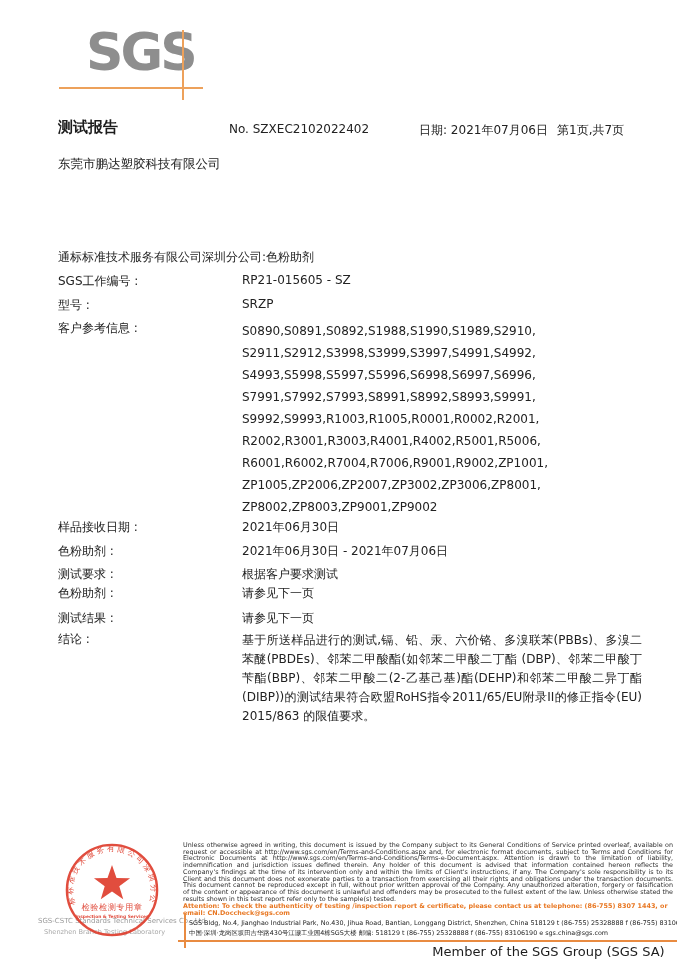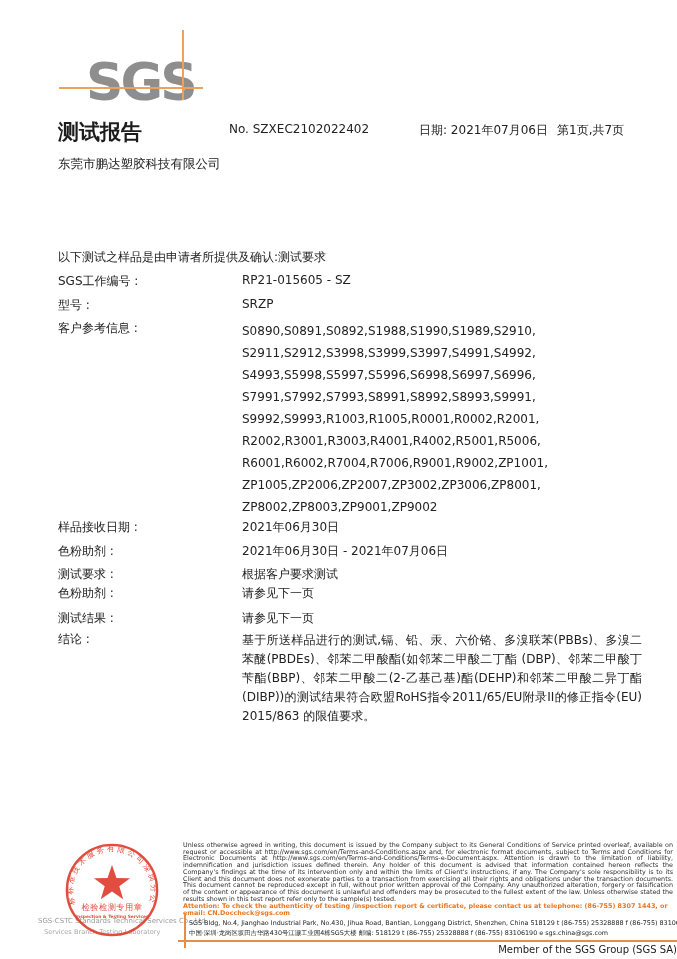--- a/index.html
+++ b/index.html
@@ -6,26 +6,25 @@
   .page{
     position:relative;width:677px;height:959px;background:#ffffff;
     font-family:"DejaVu Sans","Liberation Sans",sans-serif;color:#222;
     margin:0 auto;overflow:hidden;
   }
   
   .logo-text{
     position:absolute;left:86px;top:26px;font-size:52px;font-weight:900;
     letter-spacing:-3px;color:#8e8e8e;line-height:1;
     font-family:"DejaVu Sans","Liberation Sans",sans-serif;
-    margin-top:30px;
   }
   .logo-hline{position:absolute;left:59px;top:87px;width:144px;height:2px;background:#eda15b;}
   .logo-vline{position:absolute;left:182px;top:30px;width:2px;height:70px;background:#eda15b;}
   
-  .doc-title{position:absolute;left:58px;top:118px;font-size:21px;font-weight:bold;color:#1c1c1c;}
+  .doc-title{position:absolute;left:58px;top:118px;font-size:15px;font-weight:bold;color:#1c1c1c;}
   .report-no{position:absolute;left:229px;top:122px;font-size:12px;}
   .report-date{position:absolute;left:419px;top:122px;font-size:12px;}
   .page-info{position:absolute;left:557px;top:122px;font-size:12px;text-align:right;}
   .company-name{position:absolute;left:58px;top:156px;font-size:12.5px;}
   .company-address{position:absolute;left:58px;top:180px;font-size:12.5px;}
   
   .intro{position:absolute;left:58px;top:249px;font-size:12px;}
   .frow{position:absolute;left:58px;font-size:12px;}
   .frow .flabel{position:absolute;left:0;top:0;width:170px;}
   .frow .fvalue{position:absolute;left:172px;top:0;width:400px;margin-left:12px;}
@@ -37,41 +36,41 @@
     font-size:6.4px;line-height:6.7px;color:#2e2e2e;text-align:justify;
   }
   .attention{
     position:absolute;left:183px;top:903px;width:490px;
     font-size:6.4px;line-height:6.8px;color:#e87722;font-weight:bold;
   }
   .addr-en{position:absolute;left:189px;top:919px;width:486px;font-size:6.4px;color:#1c1c1c;white-space:nowrap;}
   .addr-cn{position:absolute;left:189px;top:929px;width:486px;font-size:6.4px;color:#1c1c1c;white-space:nowrap;}
   .foot-vline{position:absolute;left:184px;top:913px;width:2px;height:35px;background:#e98b41;}
   .foot-hline{position:absolute;left:178px;top:940px;width:499px;height:2px;background:#e98b41;}
-  .member{position:absolute;left:420px;top:944px;width:257px;text-align:right;font-size:10px;color:#1c1c1c;}
+  .member{position:absolute;left:420px;top:944px;width:257px;text-align:center;font-size:13px;color:#1c1c1c;}
   .gray-co1{position:absolute;left:38px;top:917px;font-size:7px;color:#9b9b9b;white-space:nowrap;}
   .gray-co2{position:absolute;left:44px;top:928px;font-size:6.6px;color:#a8a8a8;white-space:nowrap;}
   .stamp{position:absolute;left:64px;top:842px;width:96px;height:96px;opacity:0.88;}
 </style>
 </head>
 <body>
 
 <div class="page">
 
   <div class="logo-text">SGS</div>
   <div class="logo-hline"></div>
   <div class="logo-vline"></div>
 
   <div class="doc-title">测试报告</div>
   <div class="report-no">No. SZXEC2102022402</div>
   <div class="report-date">日期: 2021年07月06日</div>
   <div class="page-info">第1页,共7页</div>
   <div class="company-name">东莞市鹏达塑胶科技有限公司</div>
 
-  <div class="intro">以下测试之样品是由申请者所提供及确认:测试要求</div>
+  <div class="intro">通标标准技术服务有限公司深圳分公司:色粉助剂</div>
 
   <div class="frow" style="top:273px">
     <span class="flabel">SGS工作编号 :</span>
     <span class="fvalue">RP21-015605 - SZ</span>
   </div>
   <div class="frow" style="top:297px">
     <span class="flabel">型号 :</span>
     <span class="fvalue">SRZP</span>
   </div>
   <div class="frow" style="top:320px">
@@ -105,21 +104,21 @@
   <div class="frow" style="top:610px">
     <span class="flabel">测试结果 :</span>
     <span class="fvalue">请参见下一页</span>
   </div>
   <div class="frow" style="top:631px">
     <span class="flabel">结论 :</span>
     <span class="fvalue para">基于所送样品进行的测试,镉、铅、汞、六价铬、多溴联苯(PBBs)、多溴二苯醚(PBDEs)、邻苯二甲酸酯(如邻苯二甲酸二丁酯 (DBP)、邻苯二甲酸丁苄酯(BBP)、邻苯二甲酸二(2-乙基己基)酯(DEHP)和邻苯二甲酸二异丁酯(DIBP))的测试结果符合欧盟RoHS指令2011/65/EU附录II的修正指令(EU) 2015/863 的限值要求。</span>
   </div>
 
   <div class="gray-co1">SGS-CSTC Standards Technical Services Co., Ltd.</div>
-  <div class="gray-co2">Services Branch Testing Laboratory</div>
+  <div class="gray-co2">Shenzhen Branch Testing Laboratory</div>
 
   <svg class="stamp" viewBox="0 0 100 100">
     <defs>
       <path id="arcTop" d="M 12,66 A 41,41 0 1 1 88,66" fill="none"></path>
     </defs>
     <circle cx="50" cy="50" r="47" fill="none" stroke="#dd3524" stroke-width="2.4"></circle>
     <text font-size="8" fill="#dd3524" letter-spacing="2.5" text-anchor="middle">
       <textPath href="#arcTop" startOffset="50%">通标标准技术服务有限公司深圳分公司</textPath>
     </text>
     <polygon fill="#dd3524" points="50,24 54.7,37.4 68.8,37.7 57.6,46.1 61.7,59.6 50,51.6 38.3,59.6 42.4,46.1 31.2,37.7 45.3,37.4"></polygon>

